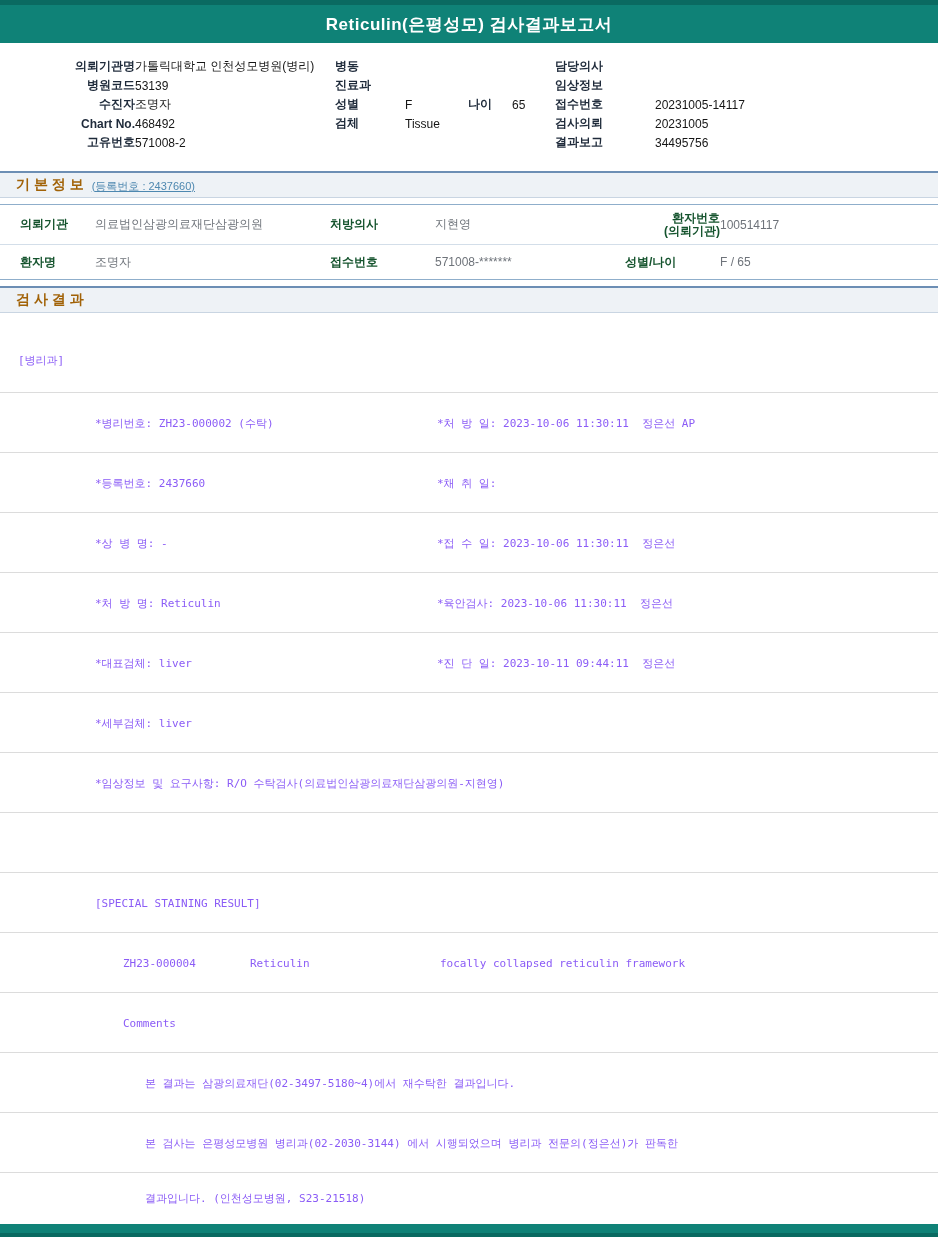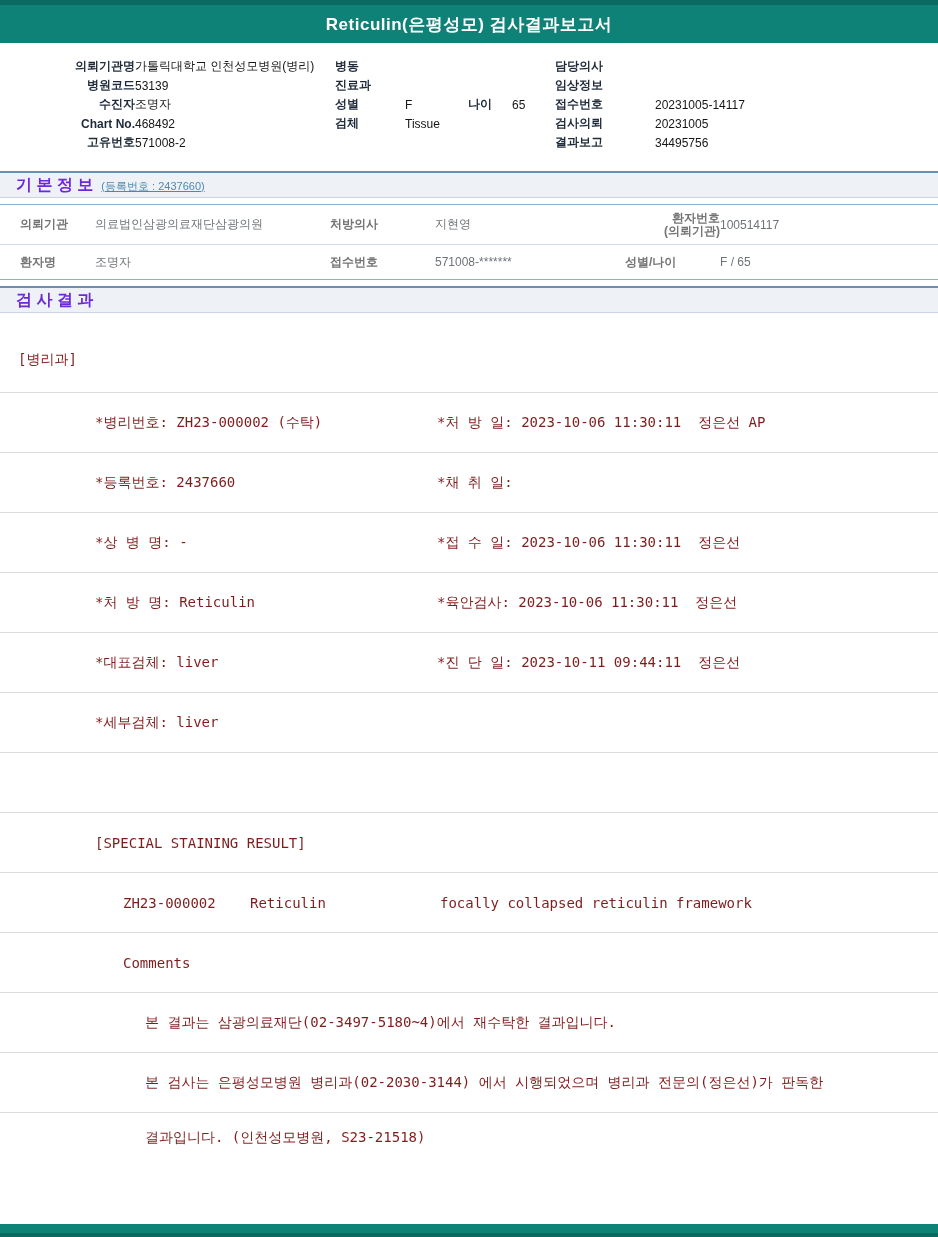--- a/index.html
+++ b/index.html
@@ -50,54 +50,54 @@
   .section-bar {
     height: 27px;
     background: #eef2f6;
     border-top: 2px solid #6c8eb4;
     border-bottom: 1px solid #c9d5e2;
     display: flex;
     align-items: center;
     padding-left: 16px;
   }
   .section-title {
-    color: #6d28d9;
+    color: #a16207;
     font-weight: bold;
-    font-size: 16px;
+    font-size: 14px;
     white-space: pre;
   }
   .section-sub {
     color: #4e88b0;
     font-size: 11px;
     margin-left: 8px;
     padding-top: 2px;
     text-decoration: underline;
   }
   
   .bi-table {
     margin-top: 6px;
     border-top: 1px solid #8faecb;
     border-bottom: 1px solid #8faecb;
     font-size: 12px;
   }
   .bi-row { display: flex; align-items: center; }
   .bi-row.r1 { min-height: 40px; border-bottom: 1px solid #d3dee9; }
   .bi-row.r2 { min-height: 34px; }
-  .bi-label { font-weight: bold; color: #737373; }
+  .bi-label { font-weight: bold; color: #14532d; }
   .bi-value { color: #6e737a; }
   .c1l { width: 95px;  padding-left: 20px; }
   .c1v { width: 235px; }
   .c2l { width: 105px; }
   .c2v { width: 190px; }
   .c3l { width: 95px;  line-height: 13px; }
   .c3l span { display: block; text-align: right; }
   .c3v { flex: 1; }
   .gap6 { height: 6px; }
   
-  .results { font-family: "DejaVu Sans Mono", "Liberation Mono", monospace; font-size: 14px; color: #7f1d1d; }
+  .results { font-family: "DejaVu Sans Mono", "Liberation Mono", monospace; font-size: 11px; color: #8b5cf6; }
   .res-row { position: relative; height: 60px; border-bottom: 1px solid #dcdcdc; }
   .res-row.dept { height: 80px; }
   .res-row.last { border-bottom: none; height: 50px; }
   .res-text { position: absolute; top: 50%; transform: translateY(-50%); white-space: pre; }
   .dept .res-text { left: 18px; top: 60%; }
   .pos-left  { left: 95px; }
   .pos-right { left: 437px; }
   .pos-code  { left: 123px; }
   .pos-stain { left: 250px; }
   .pos-res   { left: 440px; }
@@ -243,29 +243,33 @@
       <span class="res-text pos-right">*육안검사: 2023-10-06 11:30:11  정은선</span>
     </div>
     <div class="res-row">
       <span class="res-text pos-left">*대표검체: liver</span>
       <span class="res-text pos-right">*진 단 일: 2023-10-11 09:44:11  정은선</span>
     </div>
     <div class="res-row">
       <span class="res-text pos-left">*세부검체: liver</span>
       <span class="res-text pos-right"></span>
     </div>
+    <div class="res-row">
+      <span class="res-text pos-left">*임상정보 및 요구사항: R/O 수탁검사(의료법인삼광의료재단삼광의원-지현영)</span>
+      <span class="res-text pos-right"></span>
+    </div>
 
     <div class="res-row"></div>
 
     <div class="res-row">
       <span class="res-text pos-left">[SPECIAL STAINING RESULT]</span>
     </div>
 
     <div class="res-row">
-      <span class="res-text pos-code">ZH23-000002</span>
+      <span class="res-text pos-code">ZH23-000004</span>
       <span class="res-text pos-stain">Reticulin</span>
       <span class="res-text pos-res">focally collapsed reticulin framework</span>
     </div>
 
     <div class="res-row">
       <span class="res-text pos-cmt">Comments</span>
     </div>
 
     <div class="res-row">
       <span class="res-text pos-para">본 결과는 삼광의료재단(02-3497-5180~4)에서 재수탁한 결과입니다.</span>

